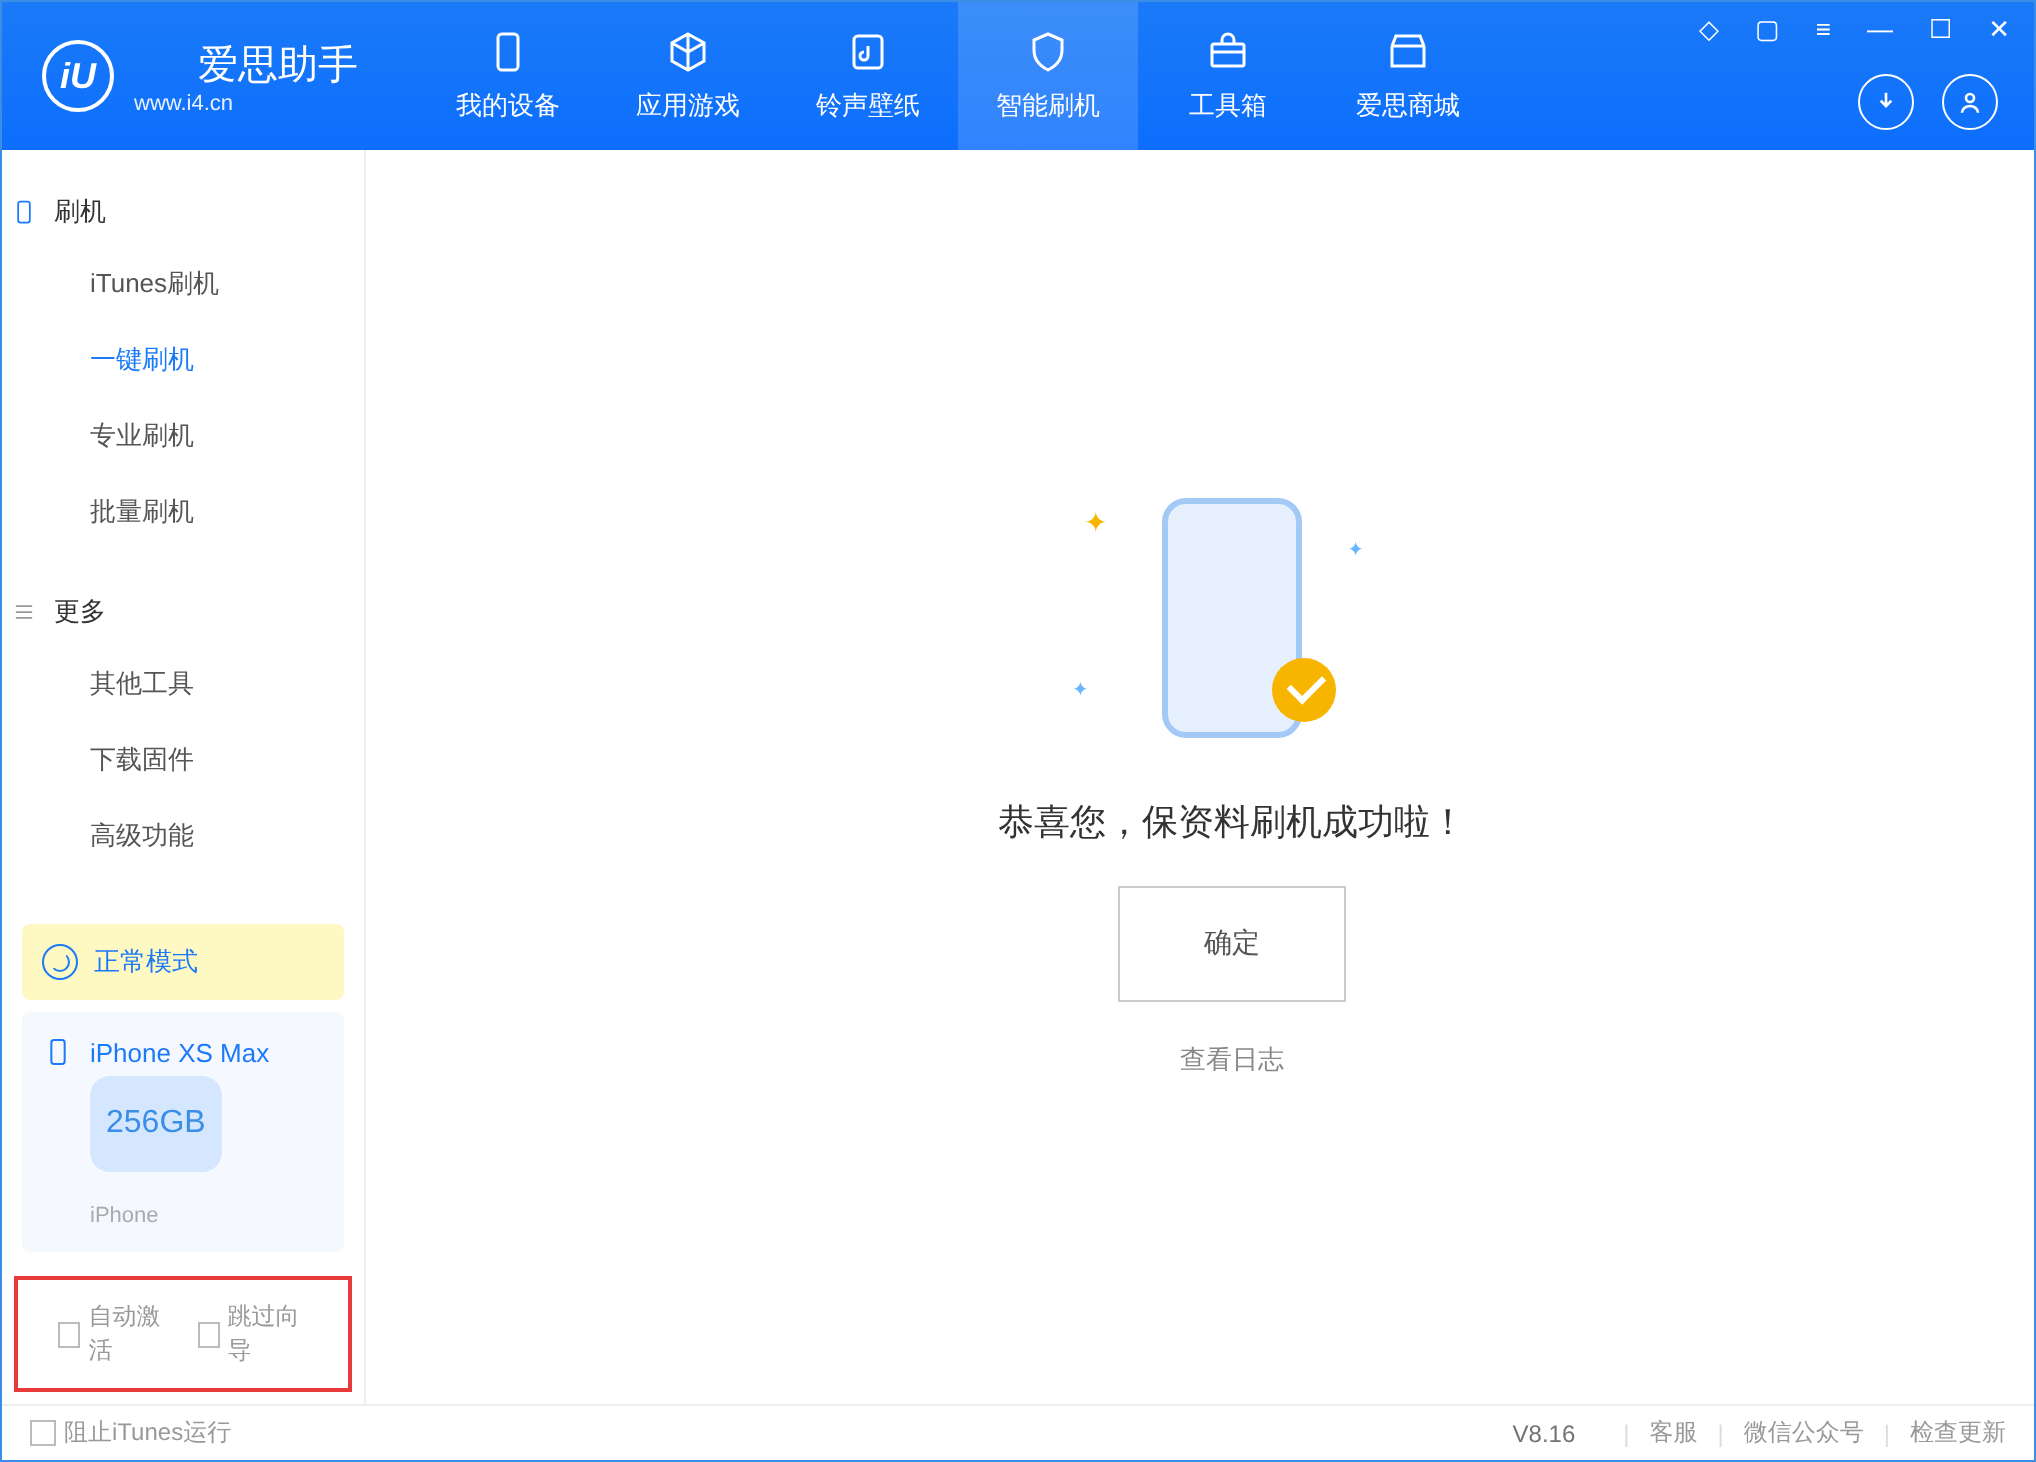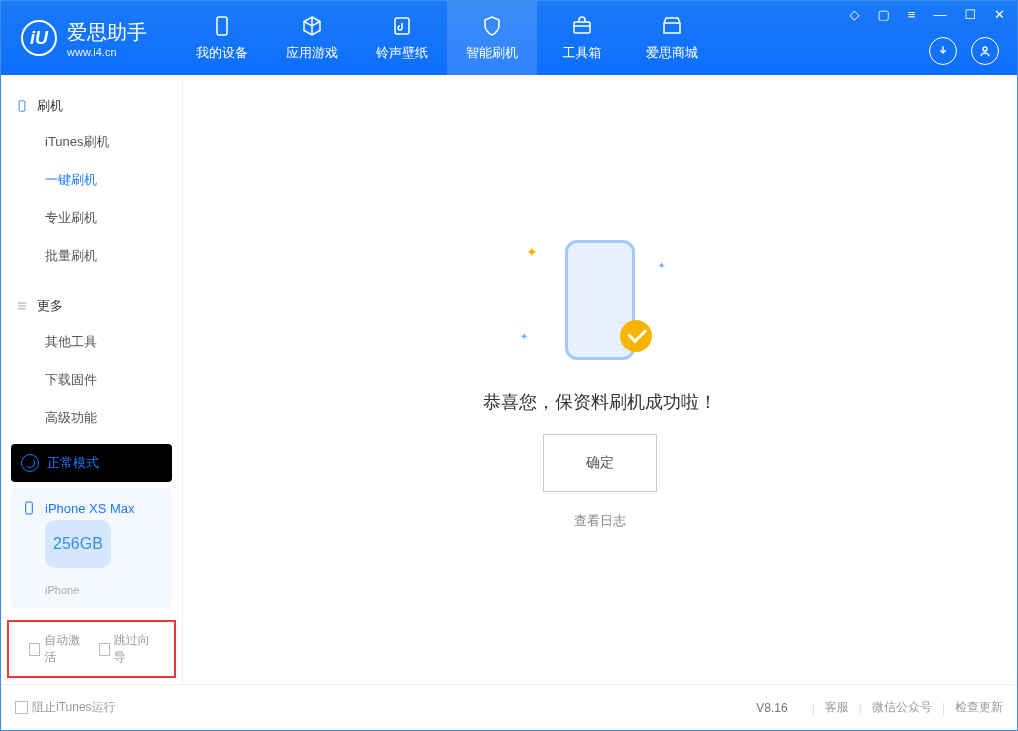--- a/index.html
+++ b/index.html
@@ -16,51 +16,51 @@
 .nav-tab.active { background: rgba(255,255,255,0.15); }
 .nav-tab svg { width: 24px; height: 24px; }
 .win-controls-top { position: absolute; top: 4px; right: 8px; display: flex; gap: 10px; color: #fff; font-size: 13px; align-items: center; }
 .win-controls-top span { cursor: pointer; padding: 2px 4px; }
 .win-controls-bottom { position: absolute; bottom: 10px; right: 18px; display: flex; gap: 14px; }
 .circ-btn { width: 28px; height: 28px; border: 1.5px solid #fff; border-radius: 50%; display: flex; align-items: center; justify-content: center; cursor: pointer; }
 .circ-btn svg { width: 16px; height: 16px; stroke: #fff; fill: none; }
 .body-area { flex: 1; display: flex; overflow: hidden; }
 .sidebar { width: 182px; border-right: 1px solid #eee; display: flex; flex-direction: column; font-size: 13px; }
 .side-section { padding-top: 14px; }
-.side-header { display: flex; align-items: center; padding: 8px 14px; color: #333; gap: 8px; }
+.side-header { display: flex; align-items: center; padding: 8px 4px; color: #333; gap: 8px; }
 .side-header svg { width: 14px; height: 14px; }
 .side-items { display: flex; flex-direction: column; }
 .side-item { padding: 10px 14px 10px 44px; color: #555; cursor: pointer; }
 .side-item.active { color: #1a7af8; }
 .side-flex { flex: 1; }
-.mode-box { margin: 6px 10px; background: #000000; padding: 10px; border-radius: 4px; display: flex; align-items: flex-end; gap: 8px; color: #1a7af8; font-size: 13px; }
+.mode-box { margin: 6px 10px; background: #fef9c3; padding: 10px; border-radius: 4px; display: flex; align-items: flex-end; gap: 8px; color: #1a7af8; font-size: 13px; }
 .mode-circ { width: 18px; height: 18px; border: 1.5px solid #1a7af8; border-radius: 50%; display: flex; align-items: center; justify-content: center; }
 .mode-circ::before { content: ''; width: 8px; height: 8px; border: 1.5px solid #1a7af8; border-radius: 50%; border-top-color: transparent; border-left-color: transparent; }
 .device-box { margin: 0 10px 6px; background: #f5f8fe; padding: 12px 10px; border-radius: 4px; }
 .device-row { display: flex; align-items: center; gap: 8px; }
 .device-row svg { width: 16px; height: 16px; stroke: #1a7af8; fill: none; }
 .device-name { color: #1a7af8; font-size: 13px; font-weight: 500; }
 .device-storage { display: inline-block; margin-top: 4px; margin-left: 24px; background: #d4e7ff; color: #3a8ee6; font-size: 16px; padding: 15px 8px; border-radius: 10px; }
 .device-type { margin-left: 24px; margin-top: 16px; font-size: 11px; color: #aaa; }
 .check-row { margin: 6px; border: 2px solid #e73a3a; padding: 10px 20px; display: flex; gap: 14px; font-size: 12px; color: #999; }
 .chk { display: flex; align-items: center; gap: 4px; }
 .chk-box { width: 13px; height: 13px; border: 1px solid #bbb; }
-.main { flex: 1; display: flex; flex-direction: column; align-items: center; justify-content: center; gap: 20px; }
+.main { flex: 1; display: flex; flex-direction: column; align-items: center; justify-content: center; gap: 20px; margin-left: 32px; }
 .phone-illus { position: relative; width: 200px; height: 140px; display: flex; align-items: center; justify-content: center; }
 .phone-frame { width: 70px; height: 120px; border: 3px solid #a3c9f7; border-radius: 12px; background: #e6f0fd; position: relative; }
 .phone-check { position: absolute; bottom: 18px; right: 48px; width: 32px; height: 32px; background: #f8b500; border-radius: 50%; display: flex; align-items: center; justify-content: center; }
 .phone-check::after { content: ''; width: 8px; height: 14px; border: 3px solid #fff; border-top: none; border-left: none; transform: rotate(45deg) translate(-1px,-2px); }
 .sparkle { position: absolute; font-size: 14px; }
 .sp1 { top: 14px; left: 26px; color: #f8b500; }
 .sp2 { top: 30px; right: 34px; color: #6ab7ff; font-size: 10px; }
 .sp3 { bottom: 28px; left: 20px; color: #6ab7ff; font-size: 10px; }
 .success-text { font-size: 18px; color: #333; }
 .ok-btn { padding: 19px 42px; border: 1px solid #ccc; background: #fff; font-size: 14px; color: #555; cursor: pointer; }
 .log-link { font-size: 13px; color: #888; cursor: pointer; }
-.footer { height: 46px; border-top: 1px solid #eee; display: flex; align-items: center; padding: 12px 14px; font-size: 12px; color: #999; text-align: center; }
+.footer { height: 28px; border-top: 1px solid #eee; display: flex; align-items: center; padding: 12px 14px; font-size: 12px; color: #999; text-align: center; }
 .footer .chk { margin-right: auto; }
 .footer-links { display: flex; align-items: center; gap: 10px; }
 .footer-links span { cursor: pointer; }
 .footer-sep { color: #ddd; }
 .ver { color: #737373; margin-right: 14px; }
 </style>
 </head>
 <body>
 
 <div class="window">

